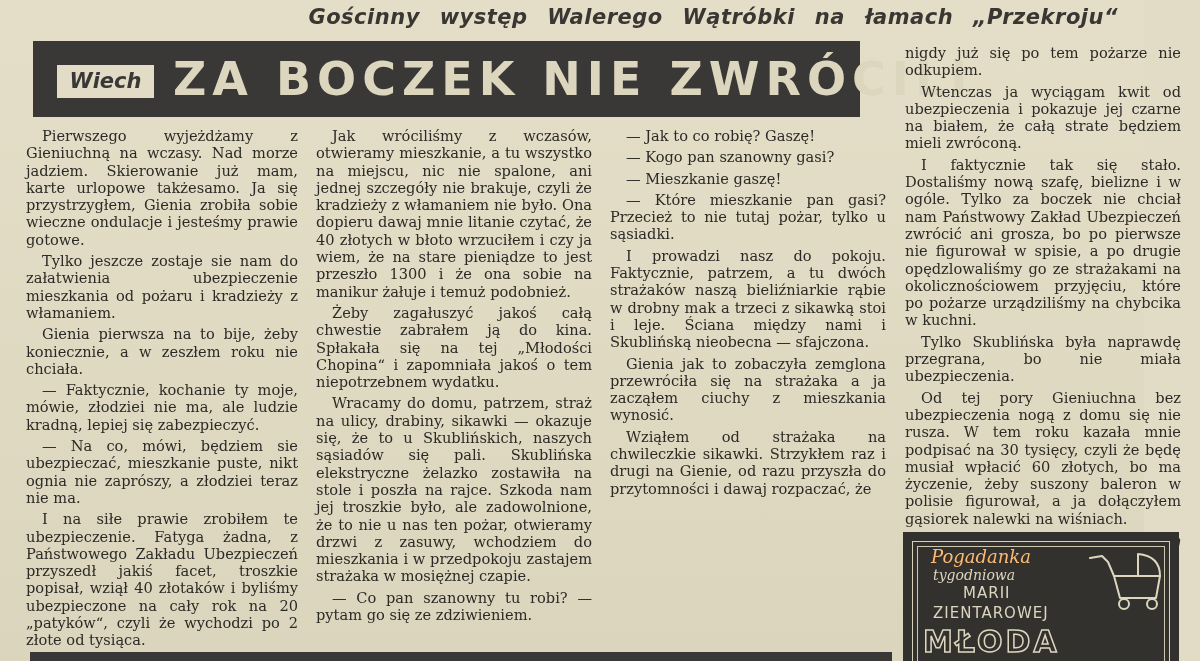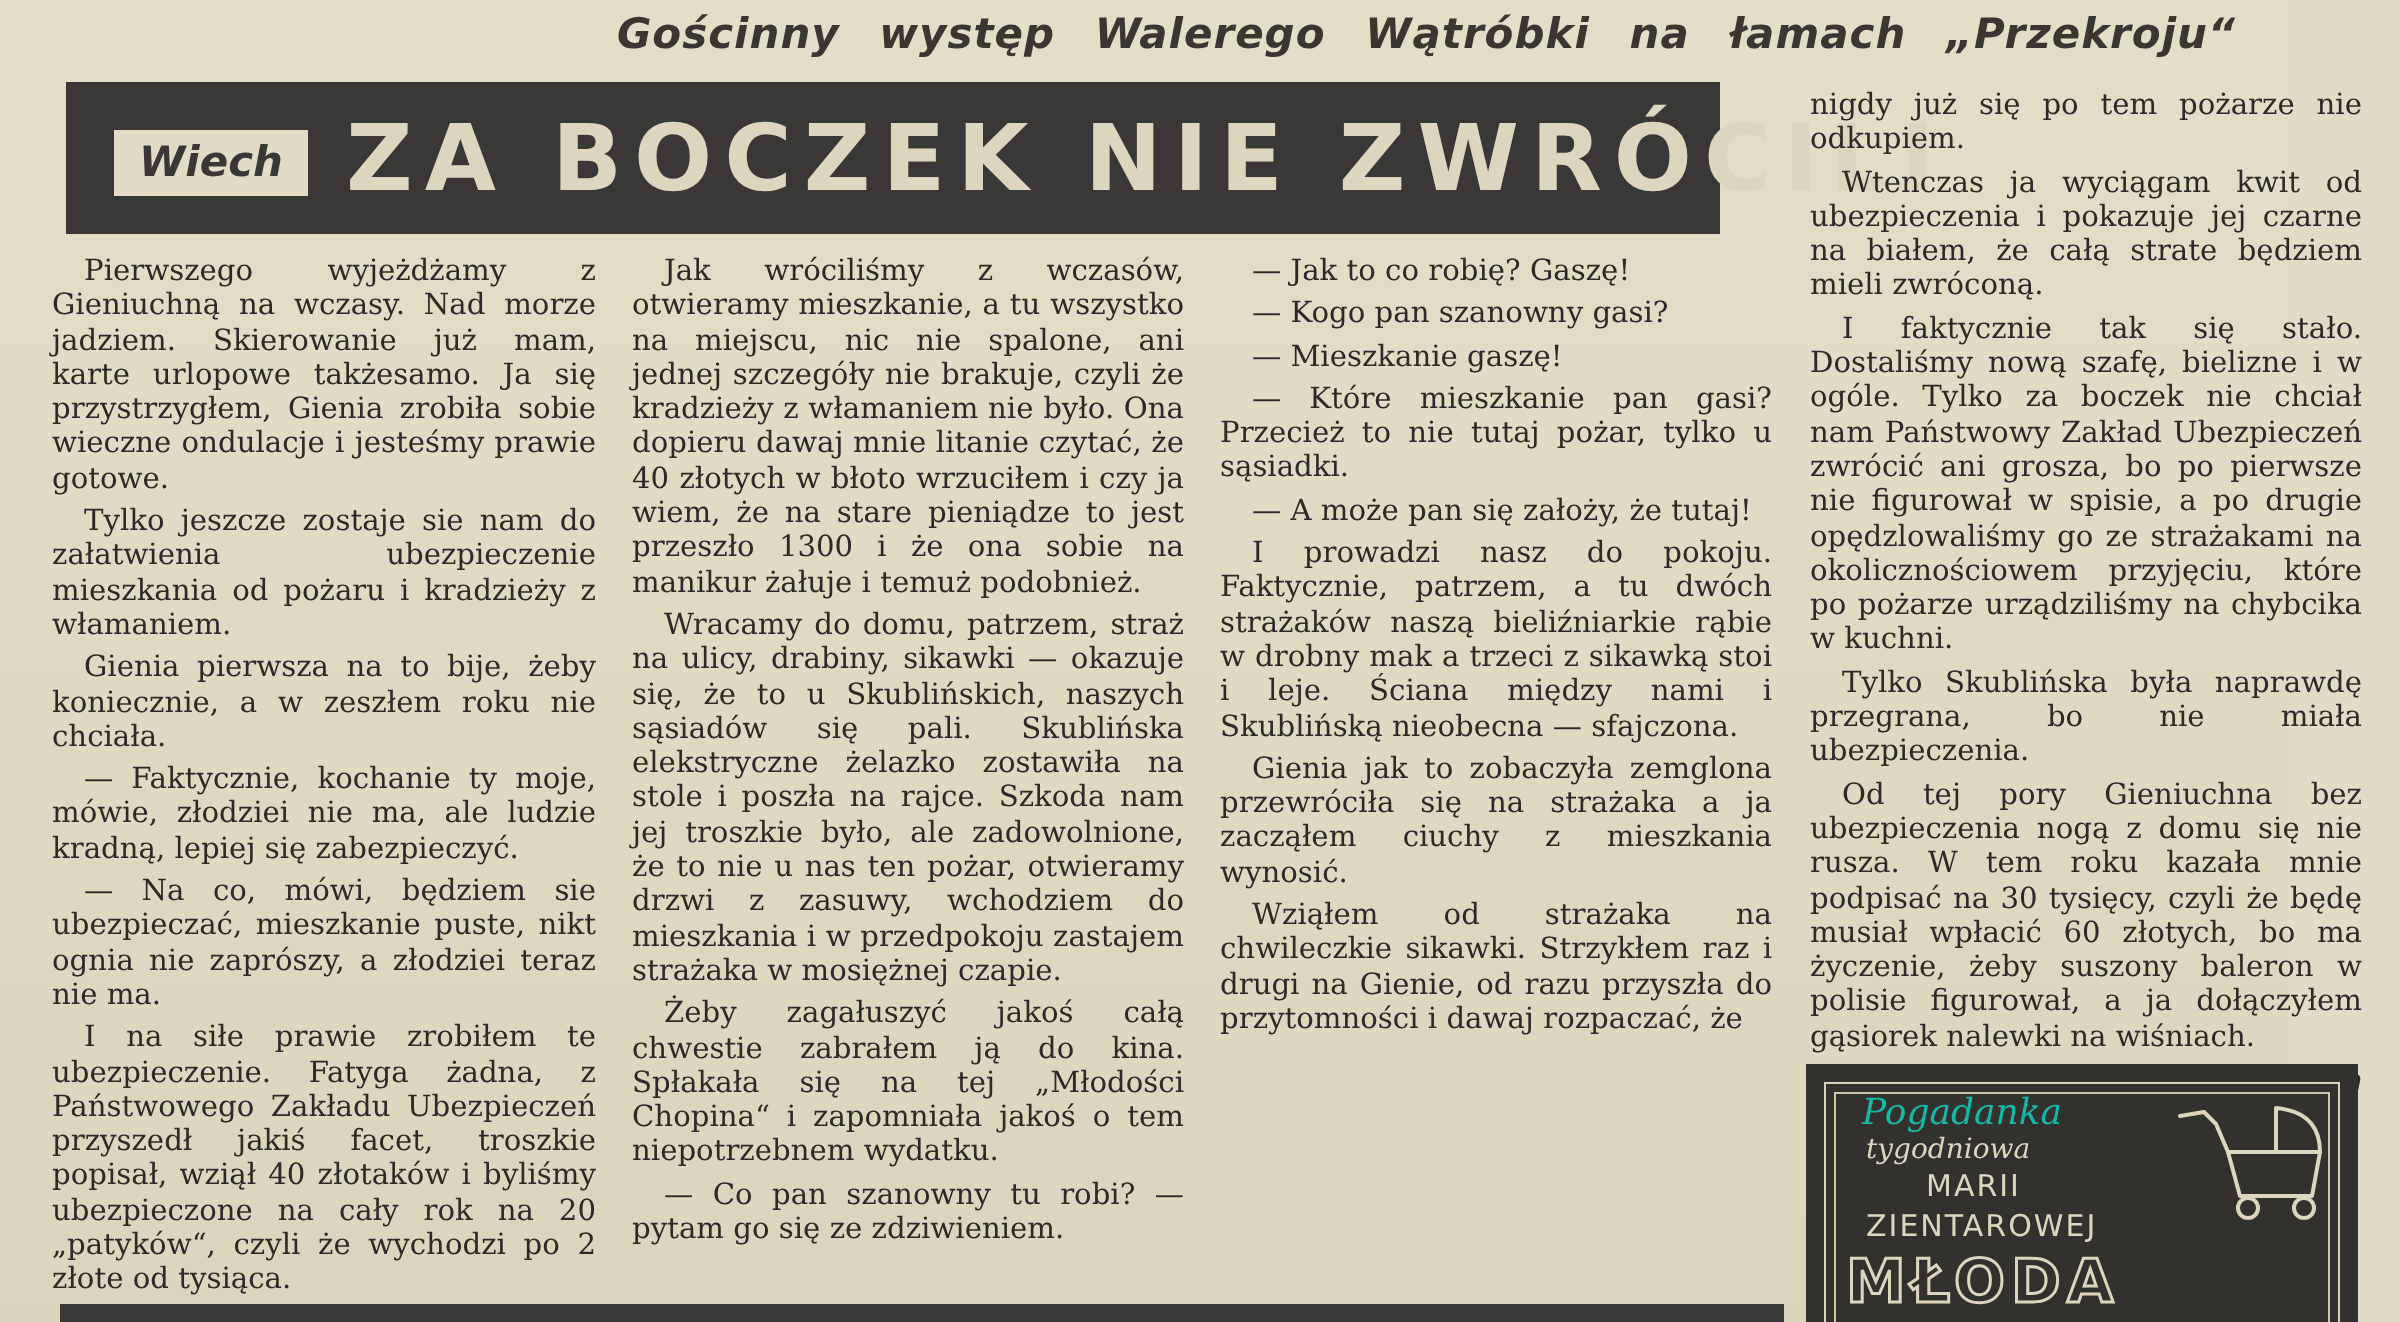--- a/index.html
+++ b/index.html
@@ -116,21 +116,21 @@
       position: absolute;
       left: 4px; top: 4px; right: 4px; bottom: 4px;
       border: 1px solid #cfc8b0;
     }
     .ad-script1 {
       position: absolute;
       left: 28px; top: 14px;
       font-family: "DejaVu Serif", serif;
       font-style: italic;
       font-size: 18px;
-      color: #14b8a6;
+      color: #fdba74;
     }
     .ad-script2 {
       position: absolute;
       left: 30px; top: 35px;
       font-family: "DejaVu Serif", serif;
       font-style: italic;
       font-size: 14px;
       color: #ddd6bf;
     }
     .ad-line1 {
@@ -190,31 +190,30 @@
     <p>Tylko jeszcze zostaje sie nam do załatwienia ubezpieczenie mieszkania od pożaru i kradzieży z włamaniem.</p>
     <p>Gienia pierwsza na to bije, żeby koniecznie, a w zeszłem roku nie chciała.</p>
     <p>— Faktycznie, kochanie ty moje, mówie, złodziei nie ma, ale ludzie kradną, lepiej się zabezpieczyć.</p>
     <p>— Na co, mówi, będziem sie ubezpieczać, mieszkanie puste, nikt ognia nie zaprószy, a złodziei teraz nie ma.</p>
     <p>I na siłe prawie zrobiłem te ubezpieczenie. Fatyga żadna, z Państwowego Zakładu Ubezpieczeń przyszedł jakiś facet, troszkie popisał, wziął 40 złotaków i byliśmy ubezpieczone na cały rok na 20 „patyków“, czyli że wychodzi po 2 złote od tysiąca.</p>
     <p>Gieniuchna troszkie pomargała, że puszczam forse na byle co, ale pogodziła się z losem.</p>
   </div>
 
   <div class="col col2">
     <p>Jak wróciliśmy z wczasów, otwieramy mieszkanie, a tu wszystko na miejscu, nic nie spalone, ani jednej szczegóły nie brakuje, czyli że kradzieży z włamaniem nie było. Ona dopieru dawaj mnie litanie czytać, że 40 złotych w błoto wrzuciłem i czy ja wiem, że na stare pieniądze to jest przeszło 1300 i że ona sobie na manikur żałuje i temuż podobnież.</p>
+    <p>Żeby zagałuszyć jakoś całą chwestie zabrałem ją do kina. Spłakała się na tej „Młodości Chopina“ i zapomniała jakoś o tem niepotrzebnem wydatku.</p>
     <p>Wracamy do domu, patrzem, straż na ulicy, drabiny, sikawki — okazuje się, że to u Skublińskich, naszych sąsiadów się pali. Skublińska elekstryczne żelazko zostawiła na stole i poszła na rajce. Szkoda nam jej troszkie było, ale zadowolnione, że to nie u nas ten pożar, otwieramy drzwi z zasuwy, wchodziem do mieszkania i w przedpokoju zastajem strażaka w mosiężnej czapie.</p>
-    <p>Żeby zagałuszyć jakoś całą chwestie zabrałem ją do kina. Spłakała się na tej „Młodości Chopina“ i zapomniała jakoś o tem niepotrzebnem wydatku.</p>
     <p>— Co pan szanowny tu robi? — pytam go się ze zdziwieniem.</p>
   </div>
 
   <div class="col col3">
     <p>— Jak to co robię? Gaszę!</p>
     <p>— Kogo pan szanowny gasi?</p>
     <p>— Mieszkanie gaszę!</p>
     <p>— Które mieszkanie pan gasi? Przecież to nie tutaj pożar, tylko u sąsiadki.</p>
-    <p>— A może pan się założy, że tutaj!</p>
     <p>I prowadzi nasz do pokoju. Faktycznie, patrzem, a tu dwóch strażaków naszą bieliźniarkie rąbie w drobny mak a trzeci z sikawką stoi i leje. Ściana między nami i Skublińską nieobecna — sfajczona.</p>
     <p>Gienia jak to zobaczyła zemglona przewróciła się na strażaka a ja zacząłem ciuchy z mieszkania wynosić.</p>
     <p>Wziąłem od strażaka na chwileczkie sikawki. Strzykłem raz i drugi na Gienie, od razu przyszła do przytomności i dawaj rozpaczać, że</p>
   </div>
 
   <div class="col col4">
     <p class="noindent">nigdy już się po tem pożarze nie odkupiem.</p>
     <p>Wtenczas ja wyciągam kwit od ubezpieczenia i pokazuje jej czarne na białem, że całą strate będziem mieli zwróconą.</p>
     <p>I faktycznie tak się stało. Dostaliśmy nową szafę, bielizne i w ogóle. Tylko za boczek nie chciał nam Państwowy Zakład Ubezpieczeń zwrócić ani grosza, bo po pierwsze nie figurował w spisie, a po drugie opędzlowaliśmy go ze strażakami na okolicznościowem przyjęciu, które po pożarze urządziliśmy na chybcika w kuchni.</p>
     <p>Tylko Skublińska była naprawdę przegrana, bo nie miała ubezpieczenia.</p>

